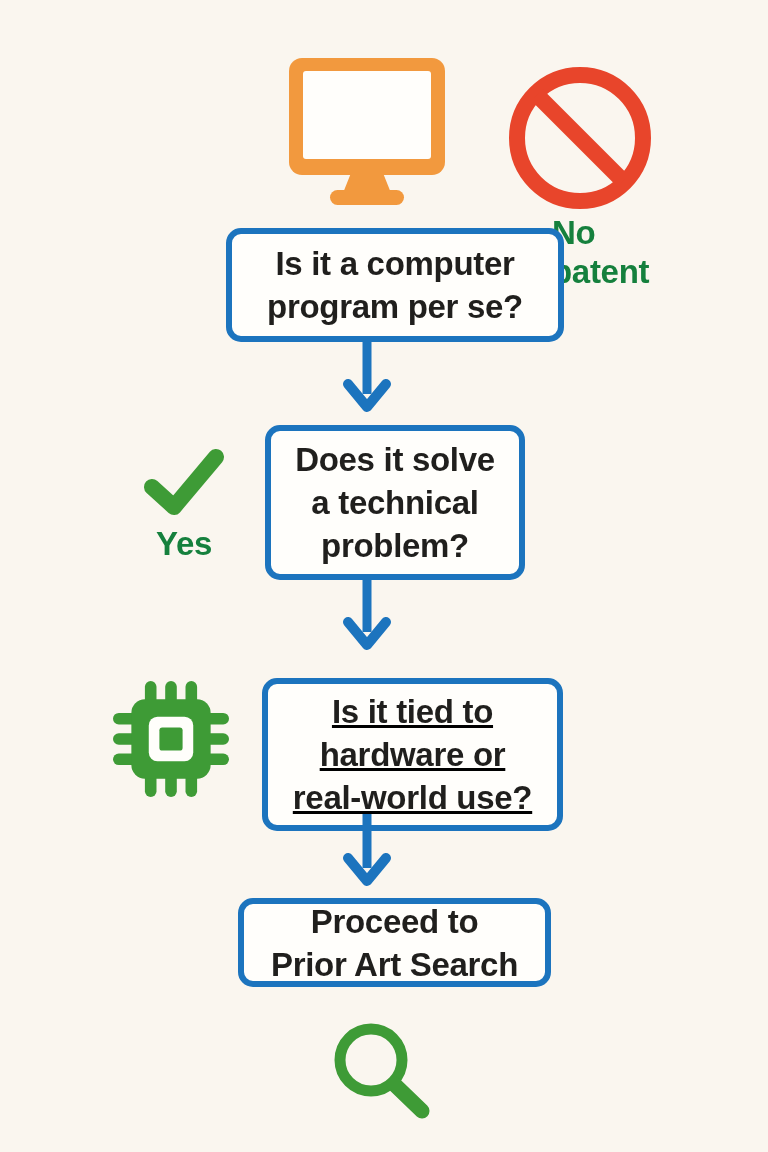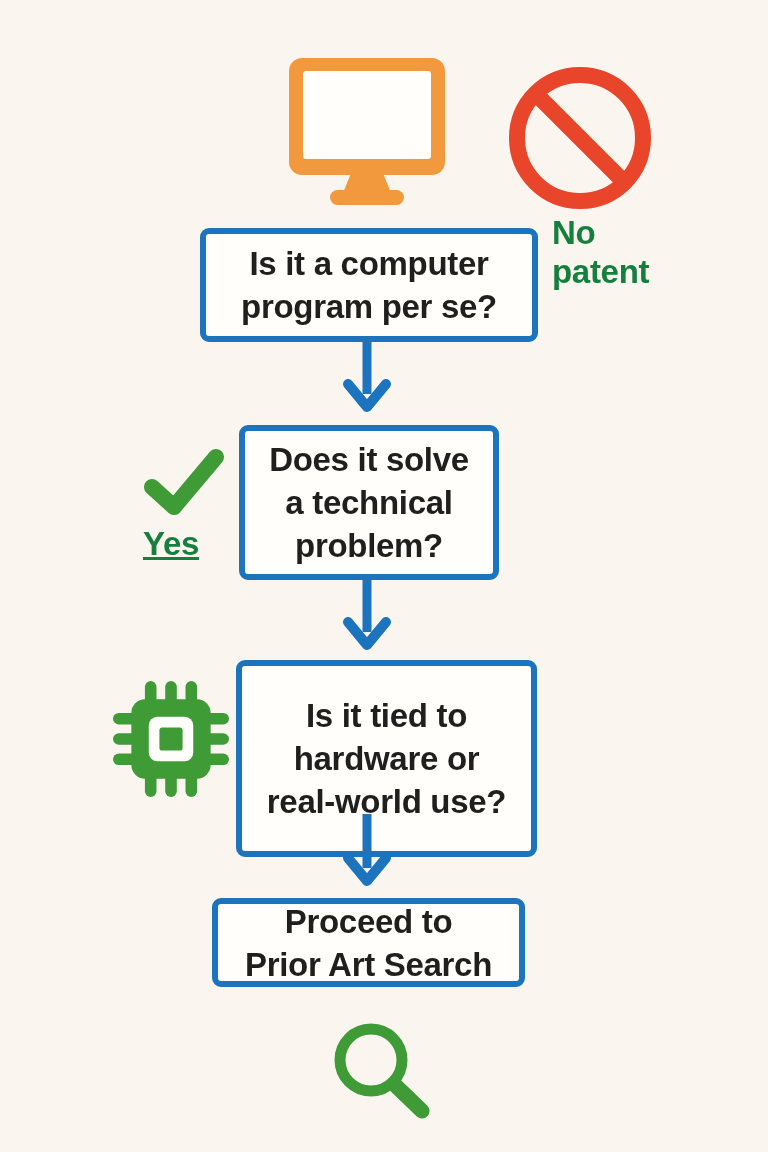--- a/index.html
+++ b/index.html
@@ -12,25 +12,26 @@
   }
   #canvas {
     position: absolute; left: 0; top: 0;
     width: 768px; height: 1152px;
   }
   .node {
     position: absolute;
     box-sizing: border-box;
     background: #FFFEFB;
     border: 6px solid #1C74BE;
-    border-radius: 9px;
+    border-radius: 15px;
     display: flex;
     align-items: center;
     justify-content: center;
     text-align: center;
+    margin-left: 26px;
   }
   .node-label {
     white-space: pre-line;
     font-weight: 700;
     font-size: 33px;
     line-height: 43px;
     color: #201F1D;
     letter-spacing: -0.3px;
   }
   .side-label {
@@ -81,21 +82,21 @@
       <polyline points="5,44 24,67 43,44" fill="none" stroke="#1C74BE" stroke-width="10" stroke-linecap="round" stroke-linejoin="round"></polyline>
     </svg>
   </div>
 
   <div class="icon" style="left:143px; top:448px;">
     <svg width="82" height="68" viewBox="0 0 82 68">
       <polyline points="9,39 31,59 73,9" fill="none" stroke="#3E9B36" stroke-width="16" stroke-linecap="round" stroke-linejoin="round"></polyline>
     </svg>
   </div>
 
-  <div class="side-label" style="left:143px; top:524px; width:82px; text-align:left;text-decoration:underline;">Yes</div>
+  <div class="side-label" style="left:143px; top:524px; width:82px; text-align:center;">Yes</div>
 
   <div class="node" style="left:239px; top:425px; width:260px; height:155px;">
     <div class="node-label">Does it solve
 a technical
 problem?</div>
   </div>
 
   <div class="arrow" style="left:343px; top:578px;">
     <svg width="48" height="74" viewBox="0 0 48 74">
       <line x1="24" y1="0" x2="24" y2="54" stroke="#1C74BE" stroke-width="9"></line>
@@ -118,21 +119,21 @@
         <rect x="92" y="33" width="28" height="12" rx="6"></rect>
         <rect x="92" y="54" width="28" height="12" rx="6"></rect>
         <rect x="92" y="75" width="28" height="12" rx="6"></rect>
         <rect x="19" y="19" width="82" height="82" rx="14"></rect>
       </g>
       <rect x="37" y="37" width="46" height="46" rx="9" fill="#FFFEFB"></rect>
       <rect x="48" y="48" width="24" height="24" rx="3" fill="#3E9B36"></rect>
     </svg>
   </div>
 
-  <div class="node" style="left:236px; top:660px; width:301px; height:197px;">
+  <div class="node" style="left:236px; top:678px; width:301px; height:153px;text-decoration:underline;">
     <div class="node-label">Is it tied to
 hardware or
 real-world use?</div>
   </div>
 
   <div class="arrow" style="left:343px; top:814px;">
     <svg width="48" height="74" viewBox="0 0 48 74">
       <line x1="24" y1="0" x2="24" y2="54" stroke="#1C74BE" stroke-width="9"></line>
       <polyline points="5,44 24,67 43,44" fill="none" stroke="#1C74BE" stroke-width="10" stroke-linecap="round" stroke-linejoin="round"></polyline>
     </svg>

